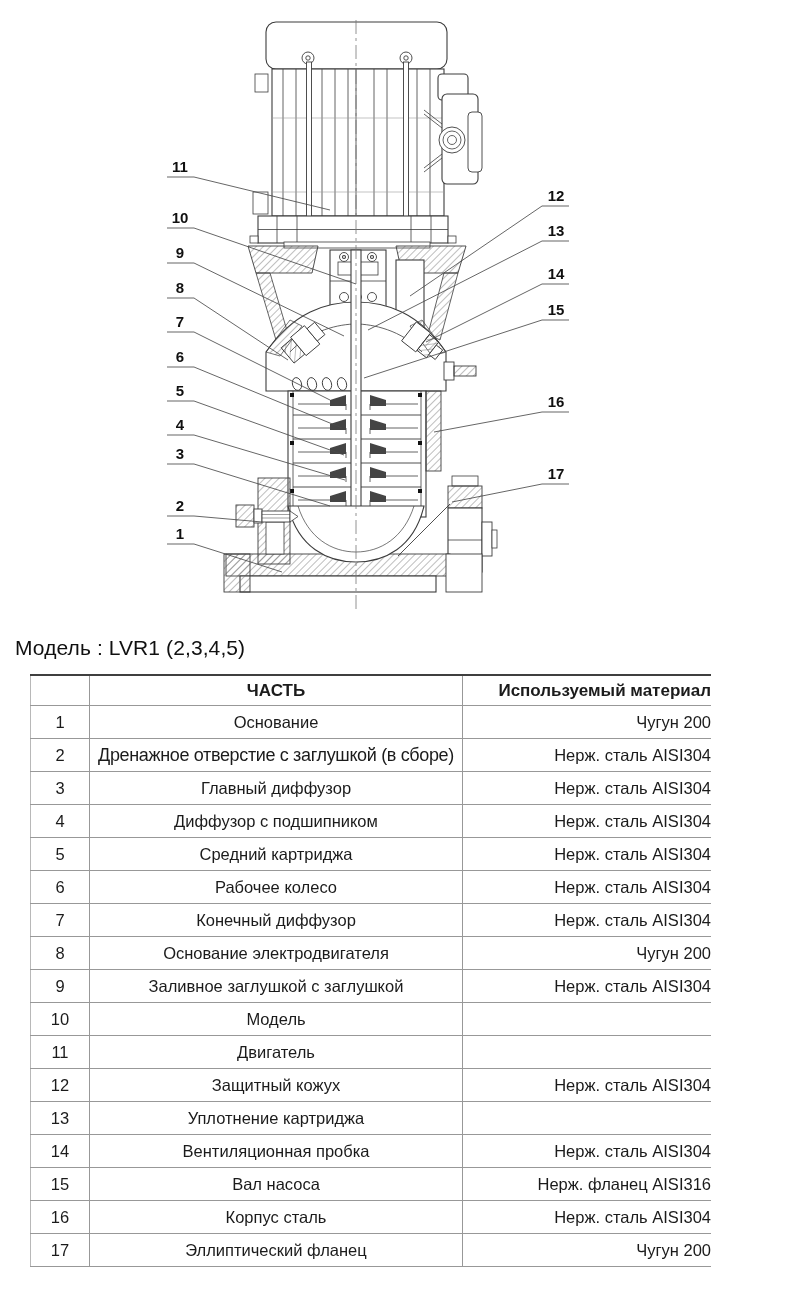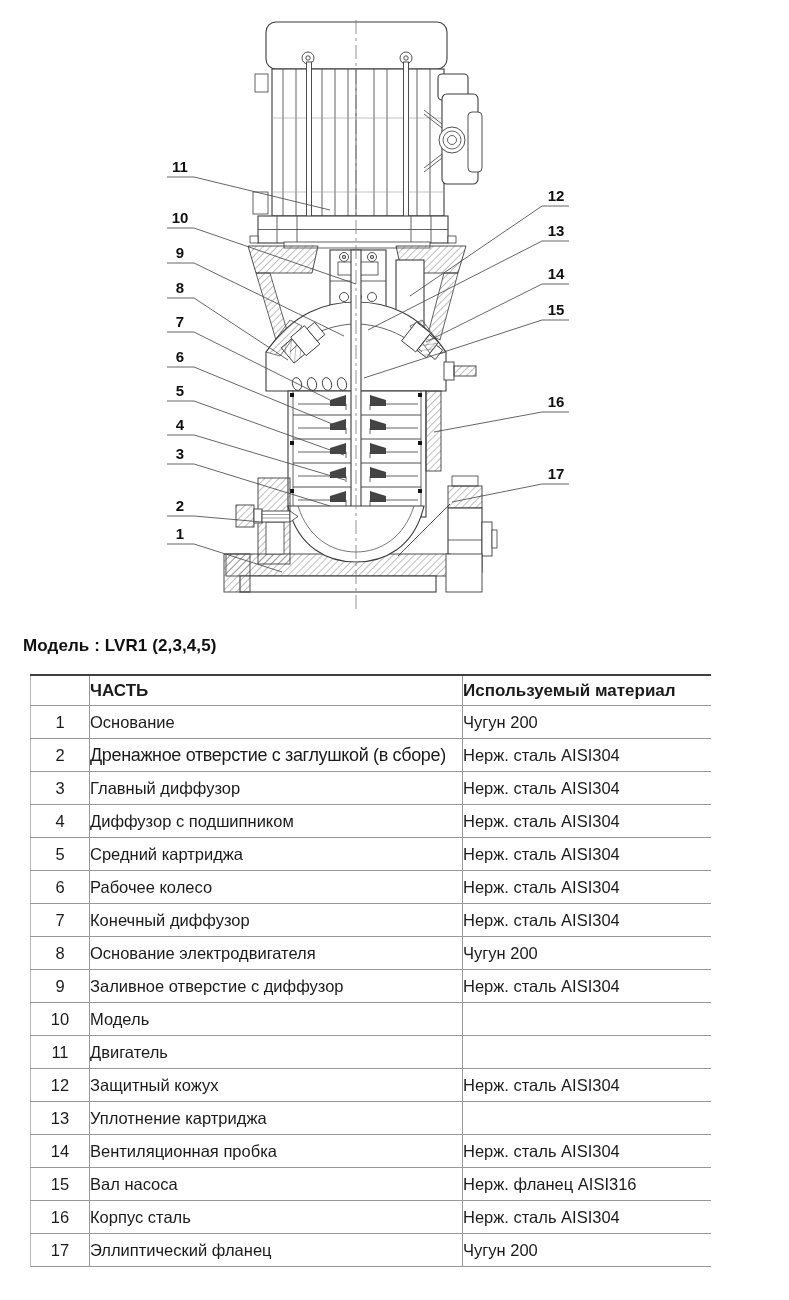--- a/index.html
+++ b/index.html
@@ -2,31 +2,31 @@
 <html><head>
 <meta charset="utf-8">
 <style>
   html,body{margin:0;padding:0;background:#fff;}
   .page{position:relative;width:789px;height:1300px;background:#fff;overflow:hidden;
         font-family:"Liberation Sans",sans-serif;color:#161616;}
   .diagram{position:absolute;left:0;top:0;width:789px;height:632px;}
   .diagram svg{position:absolute;left:0;top:0;}
   .co{position:absolute;width:30px;text-align:center;font-size:15px;font-weight:bold;
       color:#101010;line-height:18px;}
-  .model-title{position:absolute;left:23px;top:636px;font-size:17px;font-weight:bold;
+  .model-title{position:absolute;left:15px;top:636px;font-size:21px;font-weight:normal;
       color:#101010;letter-spacing:.1px;}
   table.parts{position:absolute;left:30px;top:674px;width:678px;border-collapse:collapse;
       table-layout:fixed;border-top:2.5px solid #3f3f3f;border-left:1px solid #b8b8b8;}
   table.parts th,table.parts td{border-bottom:1.5px solid #989898;padding:0;
       font-size:16.5px;font-weight:normal;color:#1b1b1b;overflow:hidden;white-space:nowrap;}
   table.parts th{height:29px;font-weight:bold;font-size:17px;}
   table.parts td{height:32px;}
   .c-num{width:58px;text-align:center;border-right:1.5px solid #989898;}
-  .c-part{width:372px;text-align:left;padding-left:14px;border-right:1.5px solid #989898;}
-  .c-mat{width:248px;text-align:left;padding-left:8px;}
+  .c-part{width:372px;text-align:center;padding-left:14px;border-right:1.5px solid #989898;}
+  .c-mat{width:248px;text-align:right;padding-left:8px;}
   td.c-part.cond{font-size:18px;letter-spacing:-.35px;}
 </style>
 </head>
 <body>
 
 <div class="page">
 
   <div class="diagram">
     <svg width="789" height="632" viewBox="0 0 789 632">
       <defs>
@@ -309,21 +309,21 @@
           <td class="c-part">Конечный диффузор</td>
           <td class="c-mat">Нерж. сталь AISI304</td>
         </tr>
       <tr>
           <td class="c-num">8</td>
           <td class="c-part">Основание электродвигателя</td>
           <td class="c-mat">Чугун 200</td>
         </tr>
       <tr>
           <td class="c-num">9</td>
-          <td class="c-part">Заливное отверстие с диффузор</td>
+          <td class="c-part">Заливное заглушкой с заглушкой</td>
           <td class="c-mat">Нерж. сталь AISI304</td>
         </tr>
       <tr>
           <td class="c-num">10</td>
           <td class="c-part">Модель</td>
           <td class="c-mat"></td>
         </tr>
       <tr>
           <td class="c-num">11</td>
           <td class="c-part">Двигатель</td>

